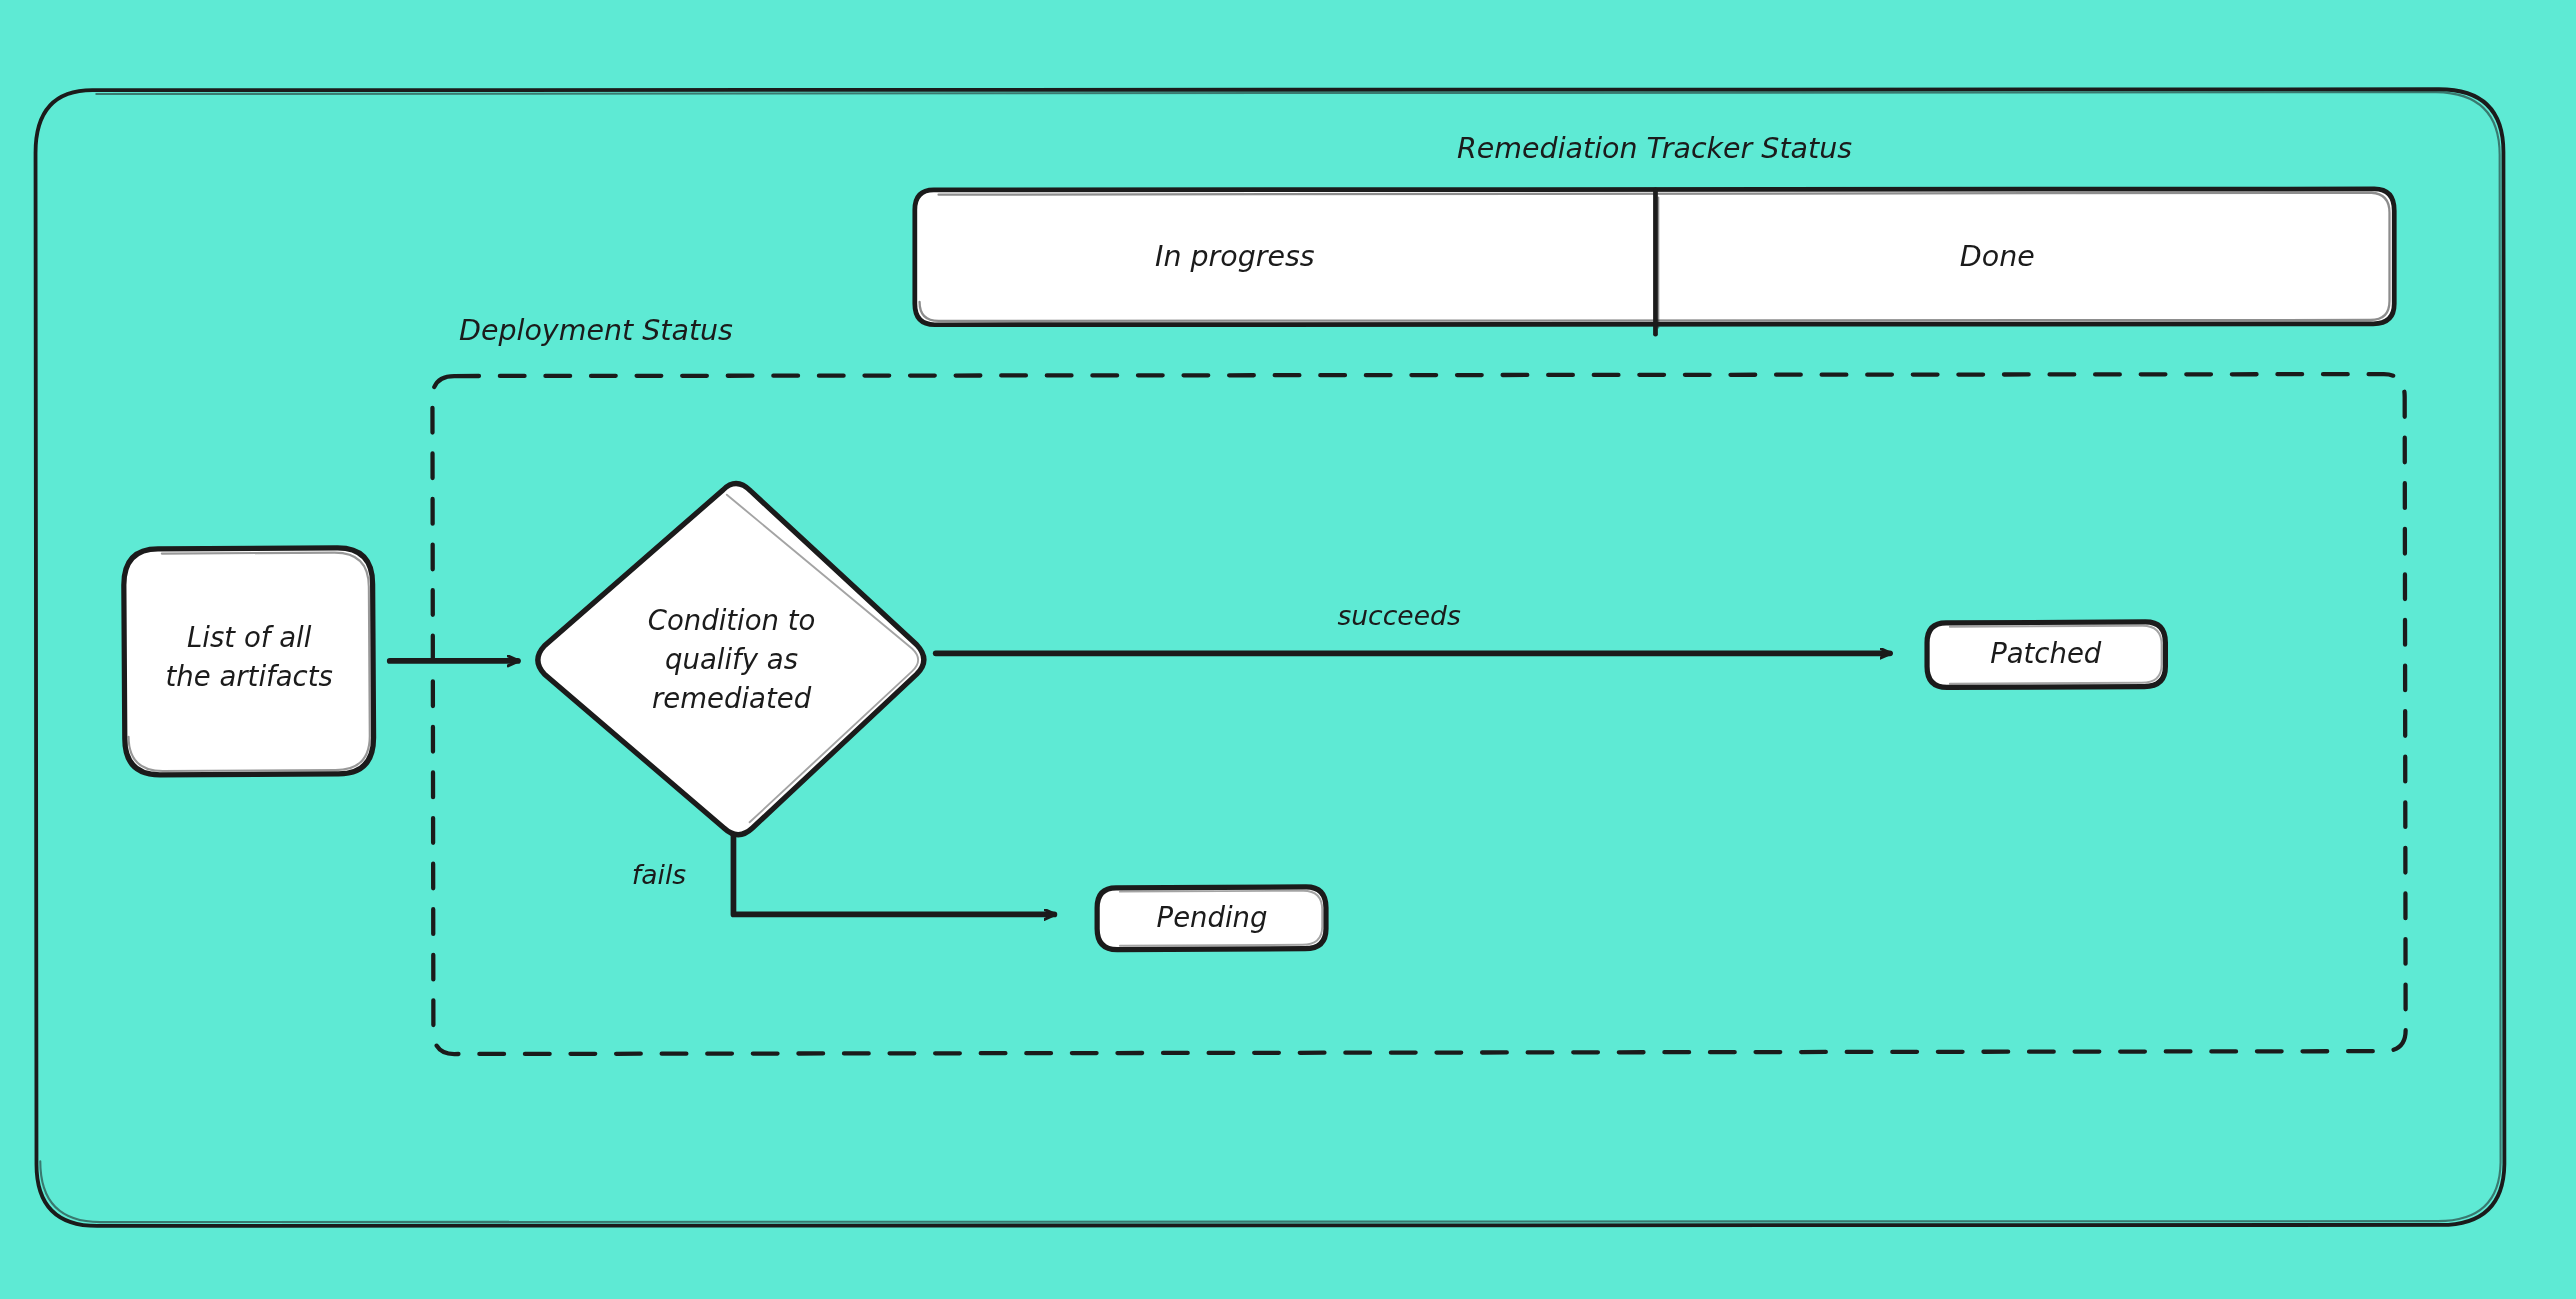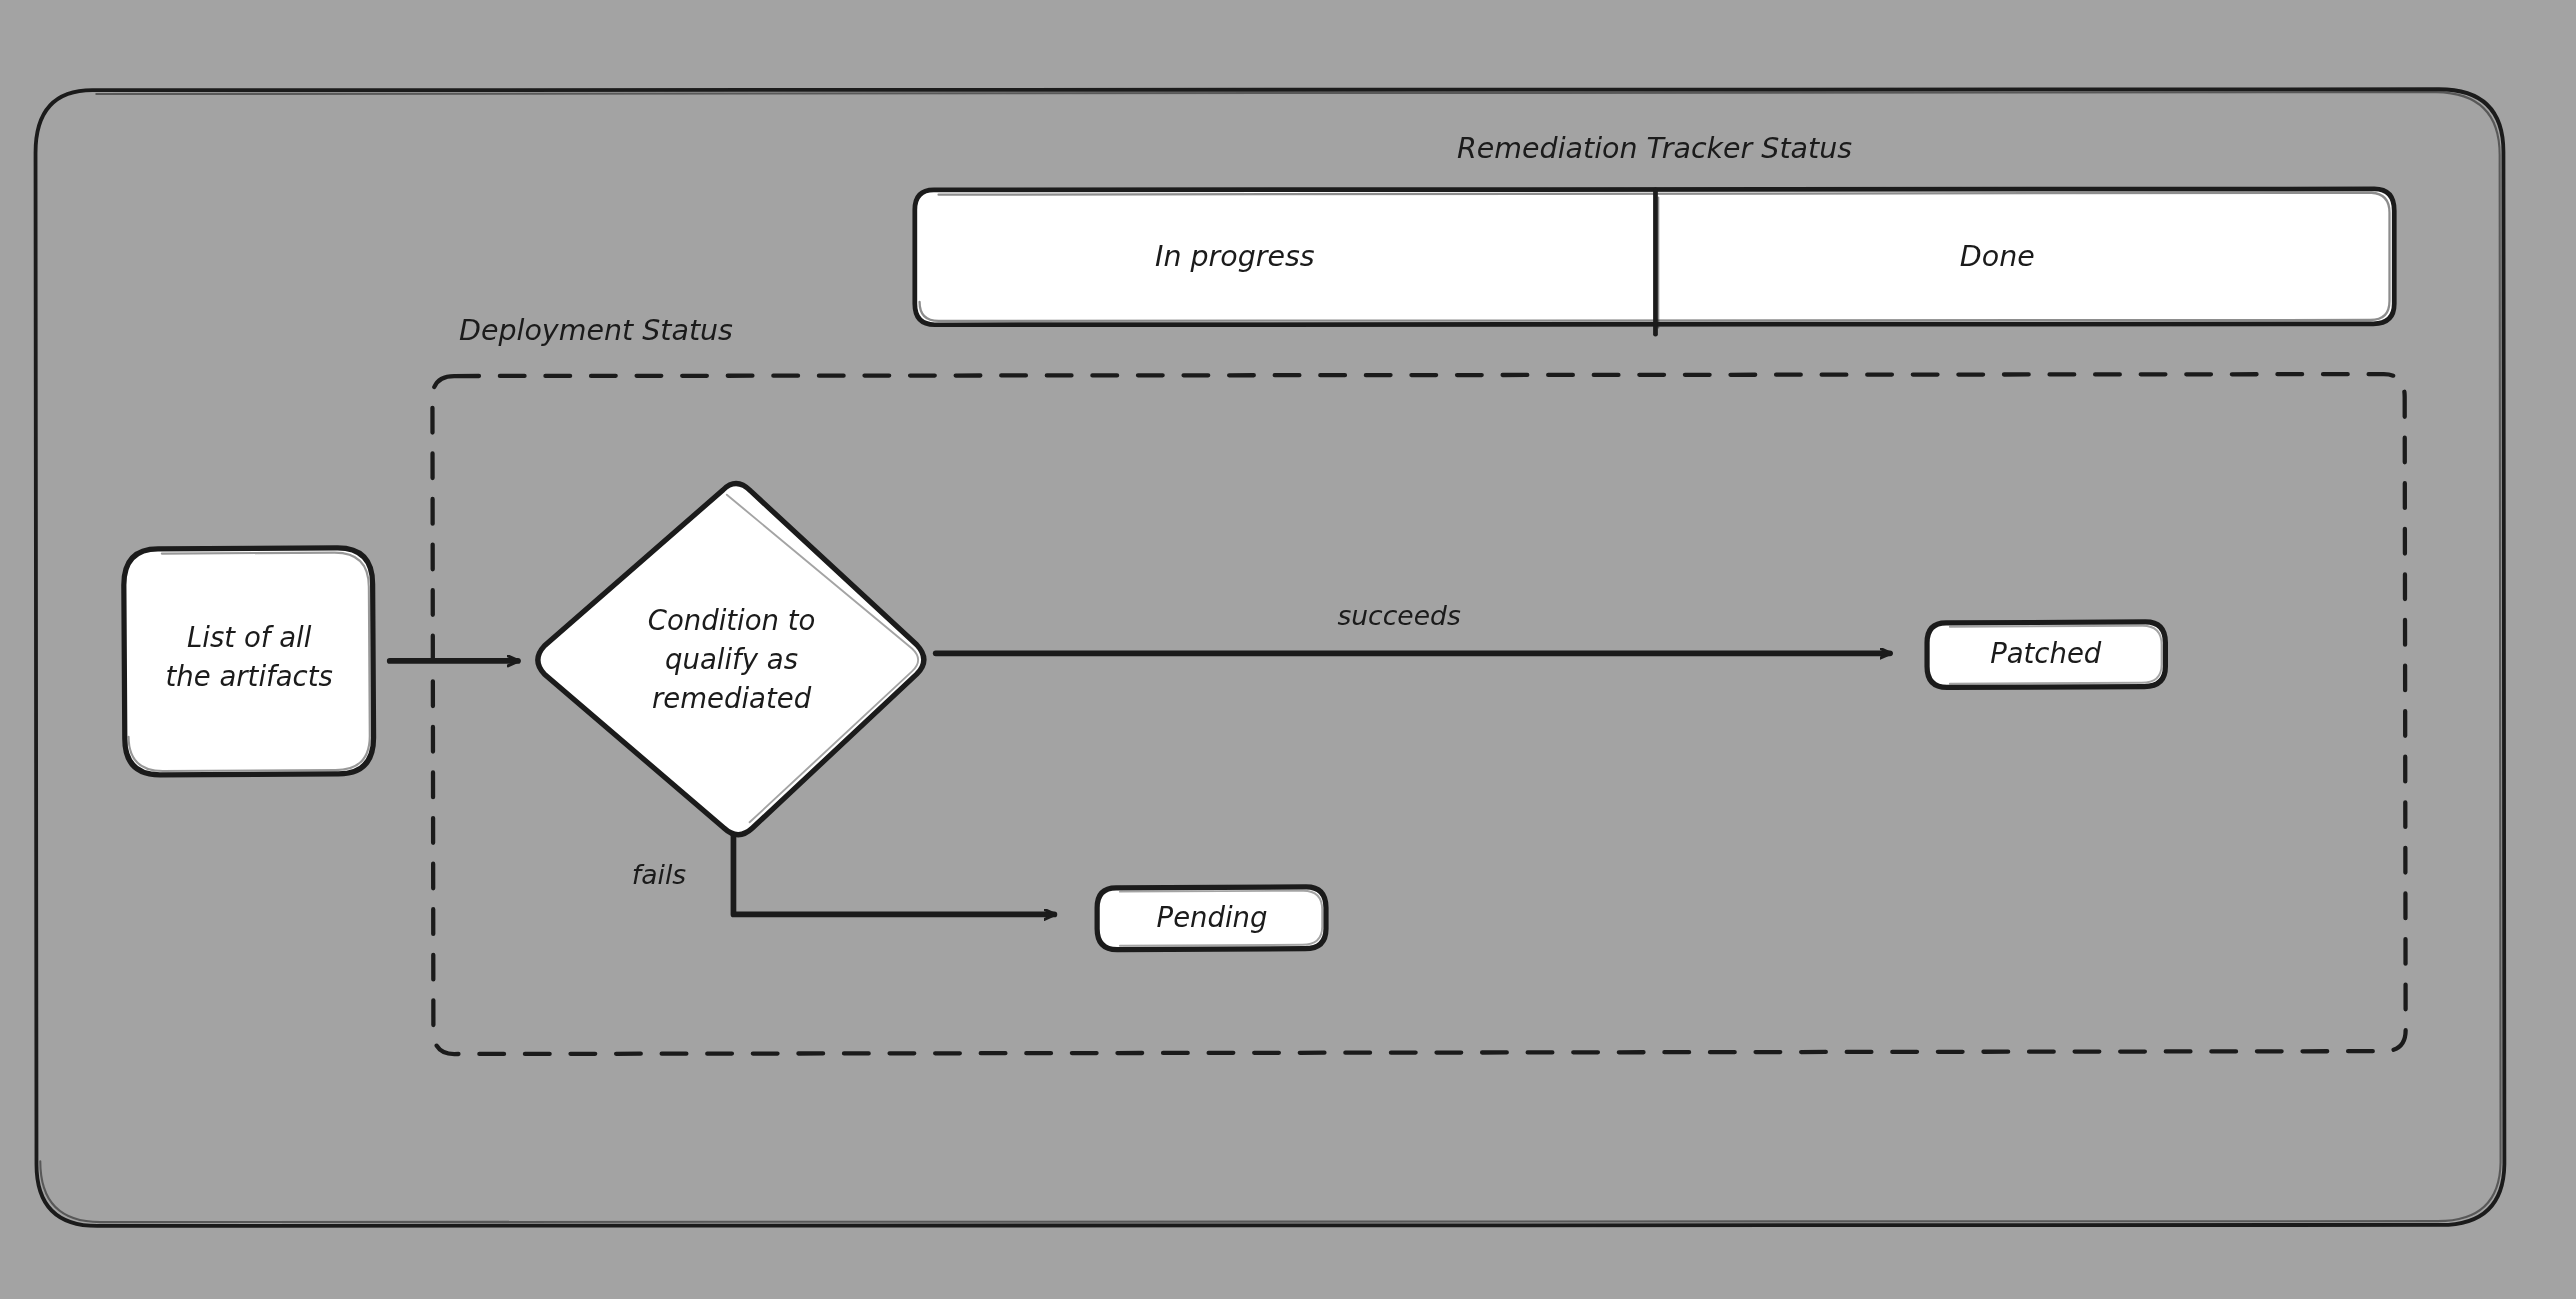--- a/index.html
+++ b/index.html
@@ -10,21 +10,21 @@
   body {
     width: 2576px;
     height: 1299px;
     overflow: hidden;
     font-family: "DejaVu Sans", sans-serif;
   }
   #canvas {
     position: relative;
     width: 2576px;
     height: 1299px;
-    background: #a3a3a3;
+    background: #5eead4;
   }
   svg#diagram {
     position: absolute;
     top: 0;
     left: 0;
     width: 2576px;
     height: 1299px;
   }
   .stroke {
     fill: none;

